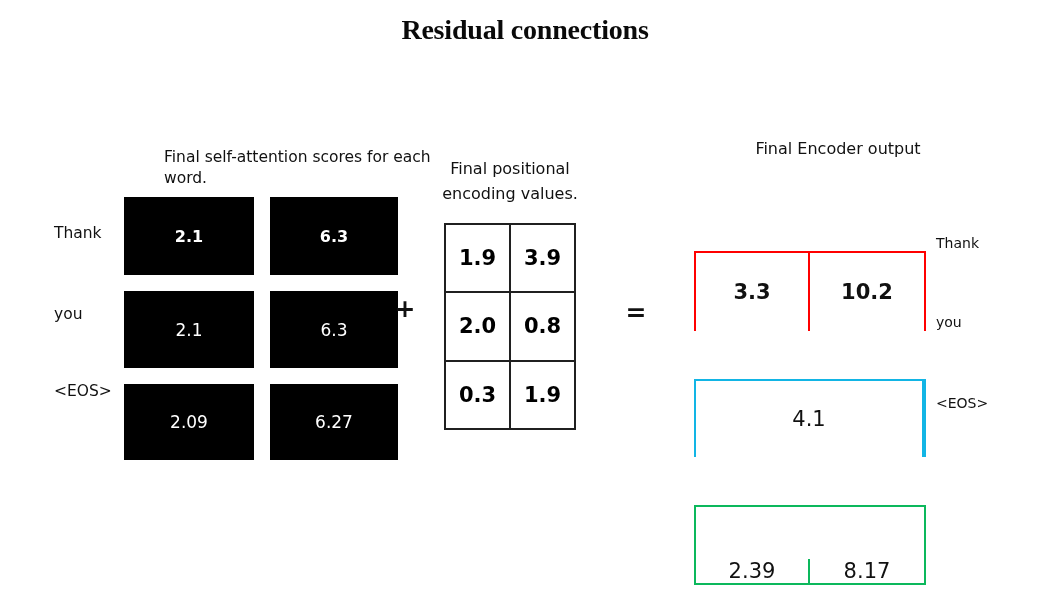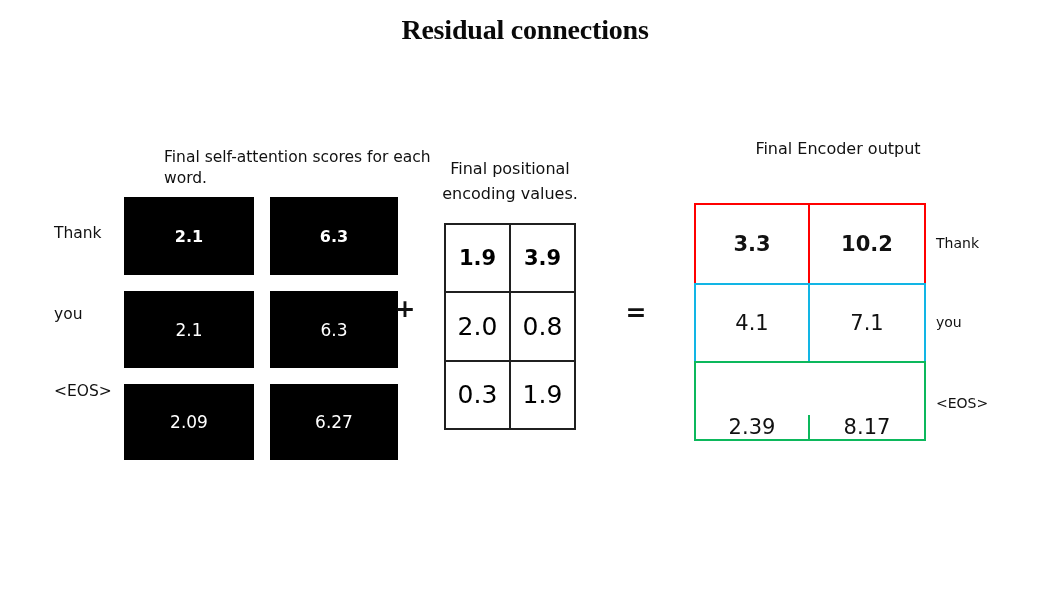--- a/index.html
+++ b/index.html
@@ -146,22 +146,23 @@
     gap: 2px;
     border: 2px solid #202020;
     box-sizing: border-box;
   }
   #matrix-positional .cell {
     background: #FFFFFF;
     color: #000000;
     display: flex;
     align-items: center;
     justify-content: center;
-    font-size: 25px;
-    font-family: "DejaVu Sans", sans-serif;
+    font-size: 21px;
+    font-family: "DejaVu Sans", sans-serif;
+    font-weight: bold;
   }
   #matrix-positional .cell.bold { font-weight: bold; font-size: 21px; }
 
   
   #op-equals {
     position: absolute;
     left: 624px;
     top: 298px;
     width: 24px;
     text-align: center;
@@ -176,20 +177,21 @@
     position: absolute;
     left: 694px;
     top: 203px;
     width: 232px;
     height: 238px;
   }
   #matrix-encoder .mrow {
     display: flex;
     box-sizing: border-box;
     background: #FFFFFF;
+    margin-top: 48px;
   }
   #matrix-encoder .mrow .cell {
     flex: 1 1 50%;
     box-sizing: border-box;
     display: flex;
     align-items: center;
     justify-content: center;
     font-size: 21px;
     color: #111111;
     font-family: "DejaVu Sans", sans-serif;
@@ -243,21 +245,20 @@
 
   <div id="op-equals">=</div>
 
   <div id="matrix-encoder">
     <div class="mrow" id="enc-row-0">
       <div class="cell bold">3.3</div>
       <div class="cell bold">10.2</div>
     </div>
     <div class="mrow" id="enc-row-1">
       <div class="cell">4.1</div>
-      <div class="cell">7.1</div>
     </div>
     <div class="mrow" id="enc-row-2">
       <div class="cell">2.39</div>
       <div class="cell">8.17</div>
     </div>
   </div>
 
   <div class="row-label-right" id="label-right-0">Thank</div>
   <div class="row-label-right" id="label-right-1">you</div>
   <div class="row-label-right" id="label-right-2">&lt;EOS&gt;</div>

